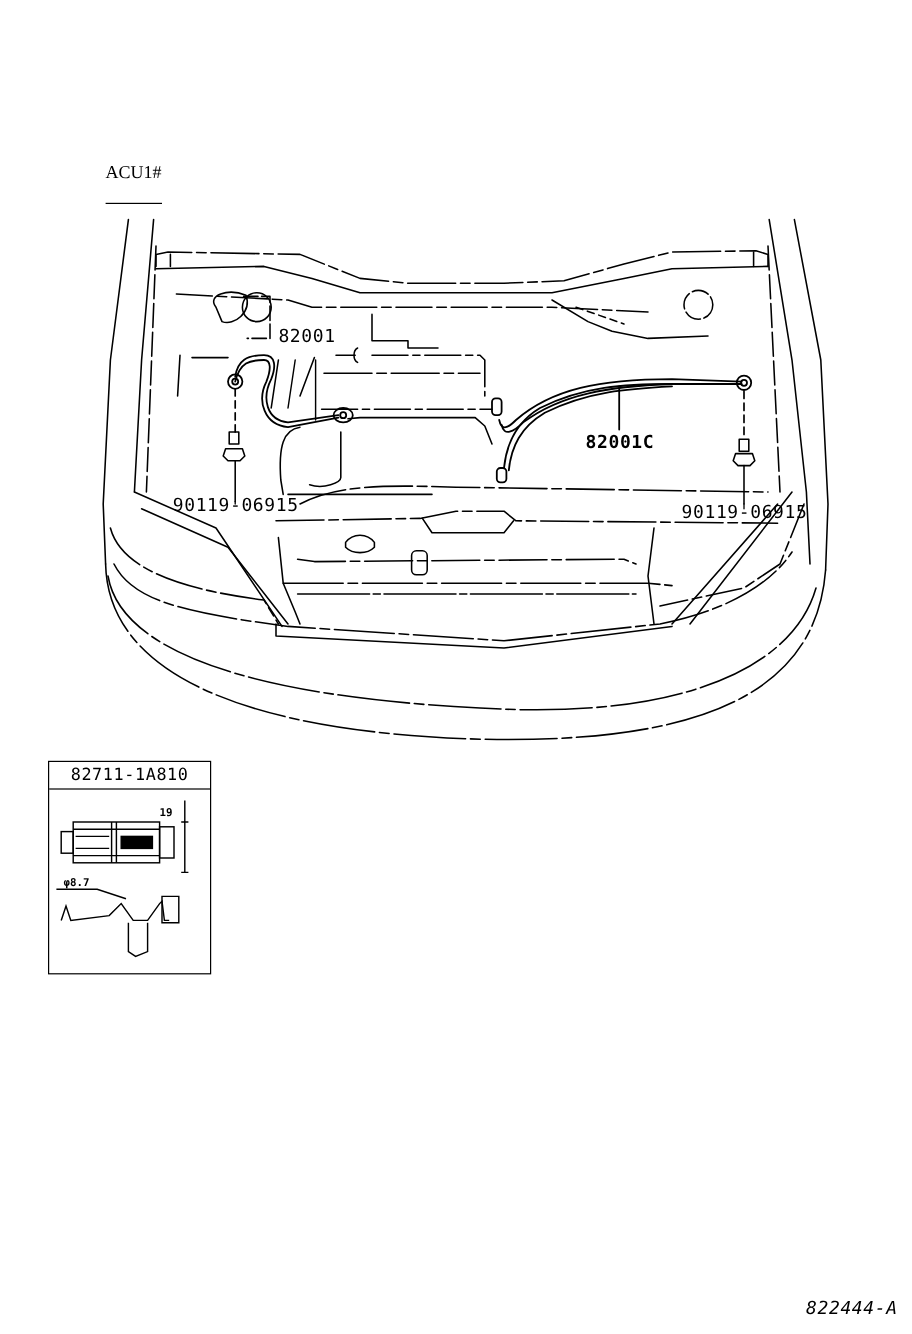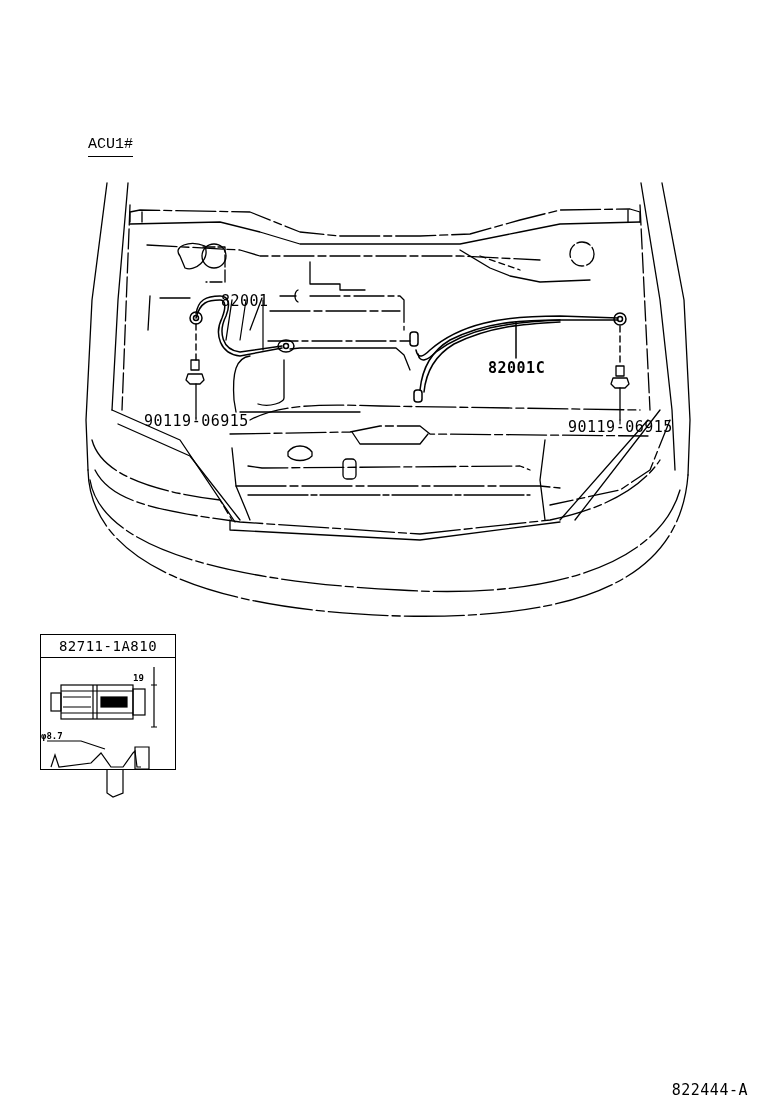--- a/index.html
+++ b/index.html
@@ -1,24 +1,24 @@
 <!DOCTYPE html>
 <html><head>
 <meta charset="utf-8">
 <style>
   html, body { margin: 0; padding: 0; background: #ffffff; }
   body { width: 760px; height: 1112px; position: relative; overflow: hidden;
          font-family: "DejaVu Sans Mono", "Liberation Mono", monospace; color: #000; }
   .label { position: absolute; font-size: 15px; letter-spacing: 0.5px; white-space: nowrap; line-height: 1; }
-  .title-label { position: absolute; font-family: Liberation Mono, monospace; font-size: 15px;
-                 left: 88px; top: 137px; border-bottom: 1.5px solid #000; padding-bottom: 4px; line-height: 1; }
+  .title-label { position: absolute; font-family: Liberation Serif, serif; font-size: 15px;
+                 left: 88px; top: 137px; border-bottom: 1.5px solid #000; padding-bottom: 17px; line-height: 1; }
   svg { position: absolute; left: 0; top: 0; }
-  .inset { position: absolute; left: 40px; top: 634px; width: 136px; height: 136px; border: 1.4px solid #000; box-sizing: border-box; }
+  .inset { position: absolute; left: 40px; top: 634px; width: 136px; height: 178px; border: 1.4px solid #000; box-sizing: border-box; }
   .inset-head { height: 22px; border-bottom: 1.4px solid #000; text-align: center; font-size: 14px; line-height: 22px; letter-spacing: 0.5px; }
-  .footer-code { position: absolute; right: 12px; top: 1081px; font-size: 15px; letter-spacing: 0.5px; }
+  .footer-code { position: absolute; right: 12px; top: 1081px; font-size: 15px; letter-spacing: 0.5px; font-style: italic; }
   .dim-small { position: absolute; font-size: 9px; font-weight: bold; }
 </style>
 </head>
 <body>
 
 <div class="title-label">ACU1#</div>
 
 <svg width="760" height="1112" viewBox="0 0 760 1112" fill="none" stroke="#000" stroke-width="1.3" stroke-linecap="round" stroke-linejoin="round">
 
   <g>
@@ -120,37 +120,37 @@
     <path d="M648 420 L560 520 M660 410 L575 520"></path>
     <path d="M670 420 L650 470 L620 490 L550 505" stroke-dasharray="30 4 8 4"></path>
   </g>
 
   <g stroke-width="1.1">
     <path d="M196 418 L196 420"></path>
     <path d="M620 420 L620 424"></path>
   </g>
 </svg>
 
-<div class="label" style="left:221px; top:273px;margin-top:21px;">82001</div>
+<div class="label" style="left:232px; top:273px;">82001</div>
 <div class="label" style="left:488px; top:361px;font-weight:bold;">82001C</div>
 <div class="label" style="left:144px; top:414px;">90119-06915</div>
 <div class="label" style="left:568px; top:420px;">90119-06915</div>
 
 <div class="inset">
   <div class="inset-head">82711-1A810</div>
   <svg width="136" height="156" viewBox="0 0 136 156" style="top:22px;" fill="none" stroke="#000" stroke-width="1.2">
     <rect x="20" y="28" width="72" height="34"></rect>
     <rect x="10" y="36" width="10" height="18"></rect>
     <rect x="92" y="32" width="12" height="26"></rect>
     <path d="M20 34 L92 34 M20 56 L92 56 M52 28 L52 62 M56 28 L56 62"></path>
     <rect x="60" y="40" width="26" height="10" fill="#000"></rect>
     <path d="M22 40 L50 40 M22 50 L50 50"></path>
     <path d="M113 10 L113 70 M110 28 L116 28 M110 70 L116 70"></path>
     <path d="M6 84 L40 84 L64 92"></path>
     <path d="M10 110 L14 98 L18 110 L50 106 L60 96 L70 110 L82 110 L92 96 L94 94 L96 110 L100 110"></path>
     <path d="M94 90 L108 90 L108 112 L94 112 Z"></path>
     <path d="M66 112 L66 136 L72 140 L82 136 L82 112"></path>
   </svg>
   <div class="dim-small" style="left:92px; top:38px;">19</div>
-  <div class="dim-small" style="left:0; top:96px;">φ8.7</div>
+  <div class="dim-small" style="left:12px; top:96px;">φ8.7</div>
 </div>
 
 <div class="footer-code">822444-A</div>
 
 </body></html>

